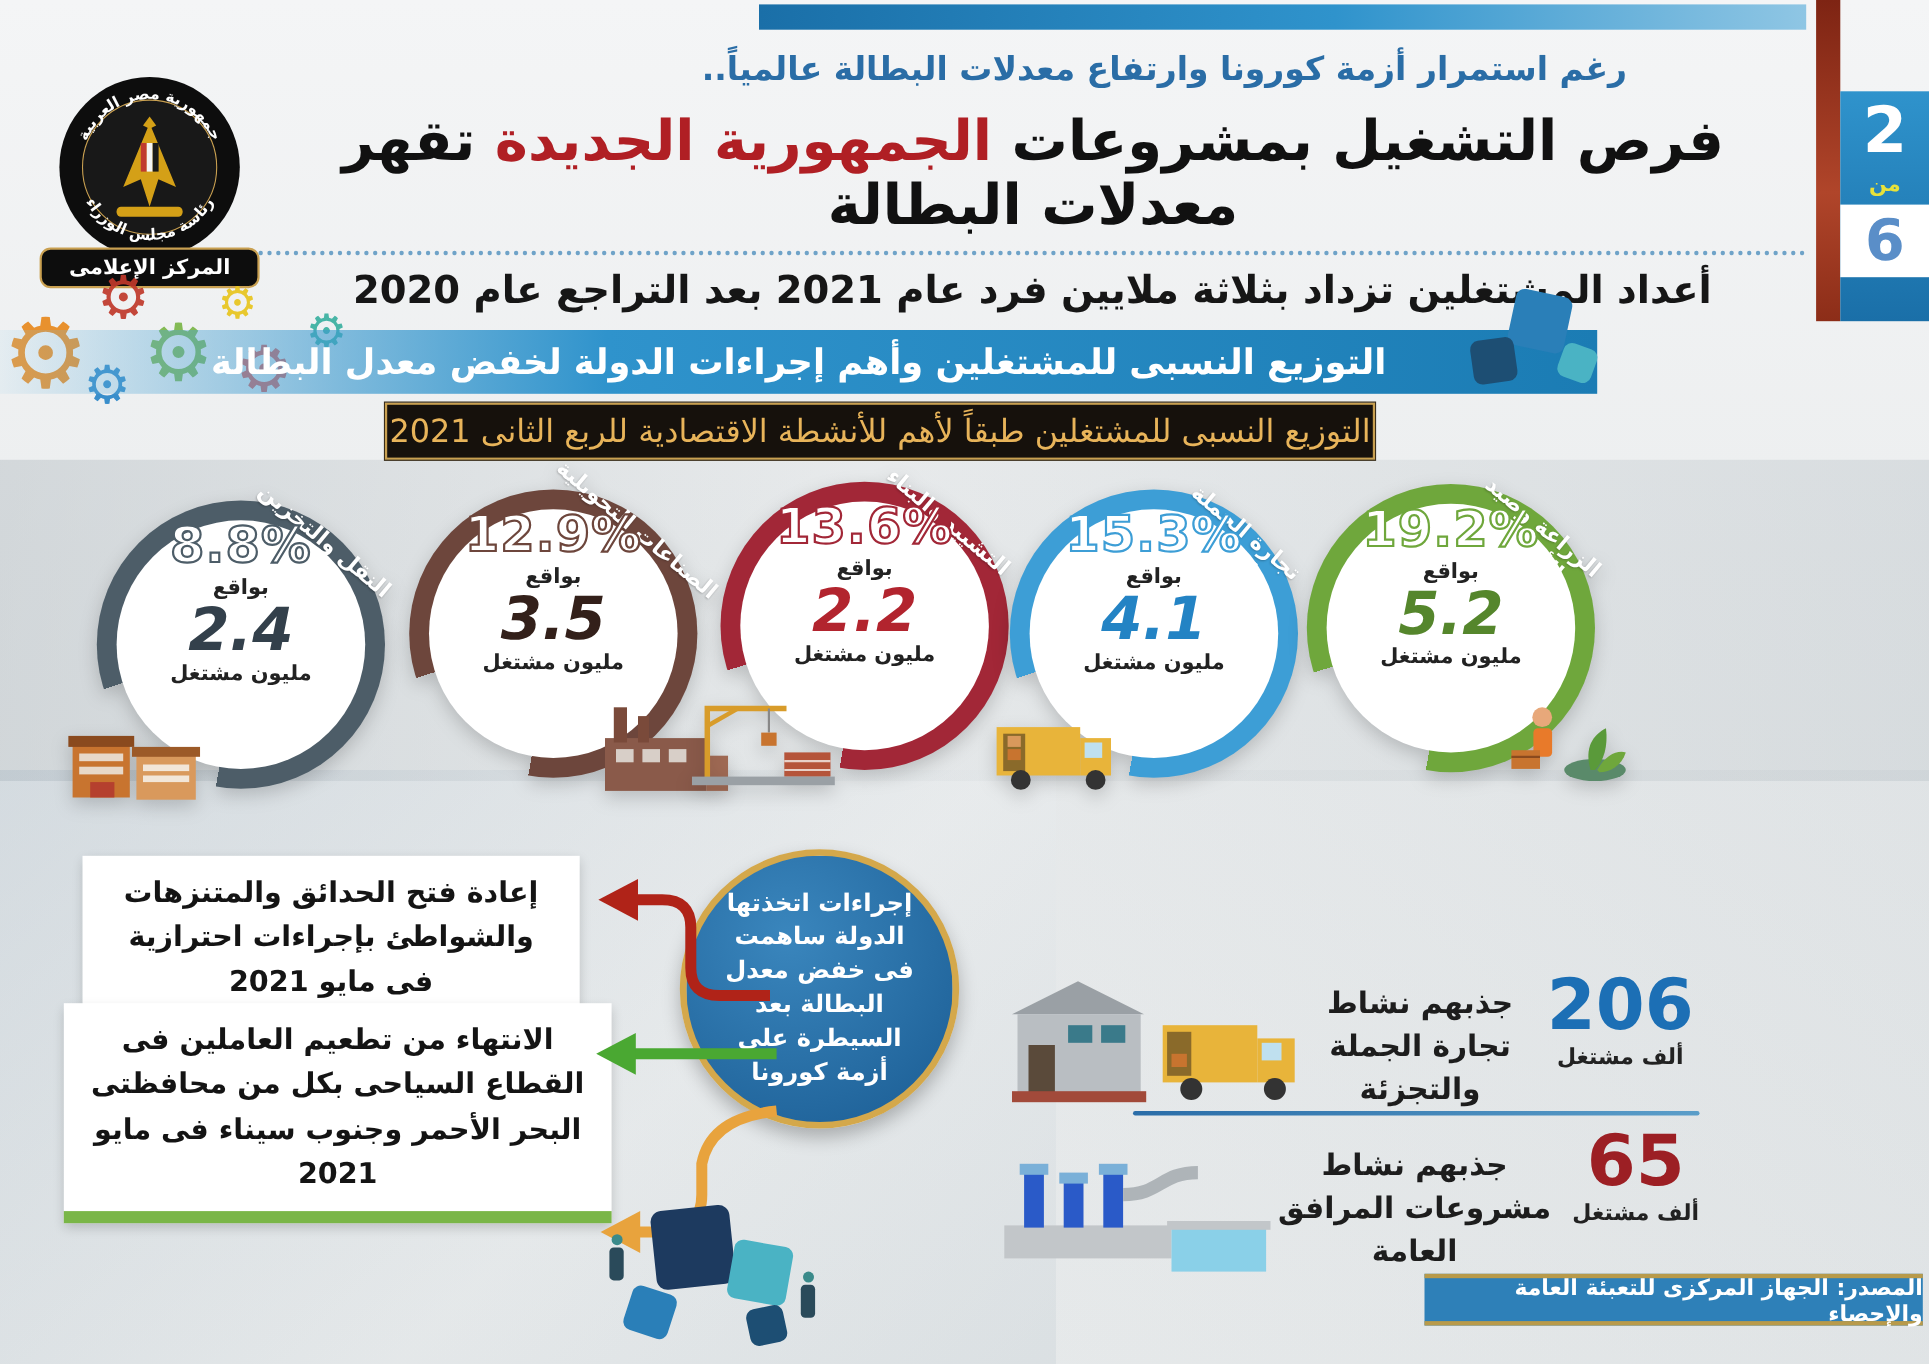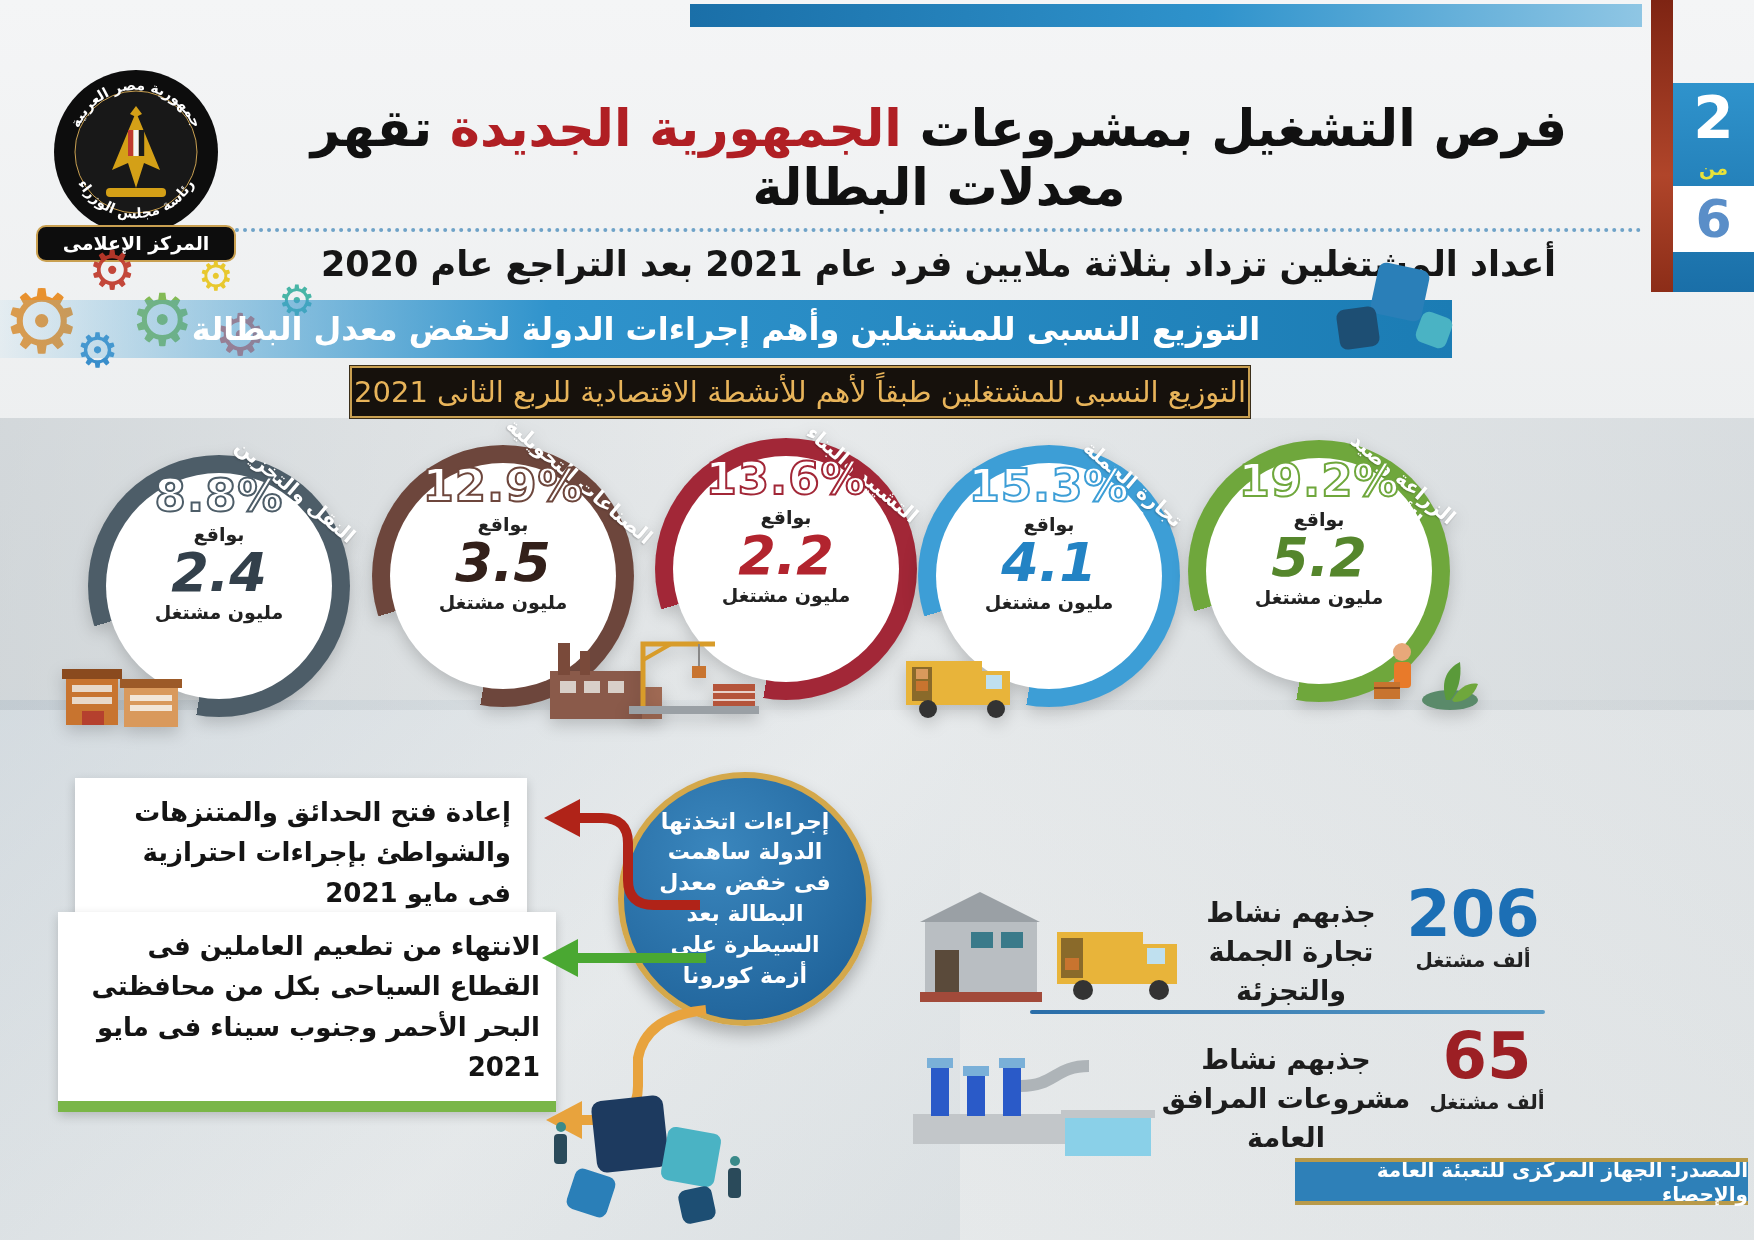--- a/index.html
+++ b/index.html
@@ -92,21 +92,21 @@
     text-shadow:0 1px 2px rgba(0,0,0,.25); }
   .circle-illus { position:absolute; bottom:-14px; left:-26px; }
   .c1 { --c:#4d5d68; --a:#33404b; }
   .c2 { --c:#6d463c; --a:#33201a; }
   .c3 { --c:#a22737; --a:#b2242e; }
   .c4 { --c:#3d9ed6; --a:#2383c4; }
   .c5 { --c:#6fa73c; --a:#55862c; }
 
   
   .measure-box { position:absolute; background:#fff; box-shadow:0 4px 10px rgba(0,0,0,.18);
-    display:flex; align-items:center; justify-content:center; text-align:right;
+    display:flex; align-items:center; justify-content:center; text-align:center;
     color:#141414; font-size:26px; font-weight:bold; line-height:1.55; padding:14px 16px; }
   .mb1 { left:75px; top:778px; width:452px; min-height:104px; border-bottom:11px solid #a94a22; }
   .mb2 { left:58px; top:912px; width:498px; min-height:138px; border-bottom:11px solid #7ab648; }
   .mb3 { left:60px; top:1082px; width:488px; min-height:112px; border-bottom:11px solid #e8a33d; }
 
   
   .center-circle { position:absolute; left:618px; top:772px; width:254px; height:254px;
     border-radius:50%; background:radial-gradient(circle at 38% 30%, #3a86bd, #21659c 78%);
     border:6px solid #d4a84b; box-shadow:0 8px 16px rgba(0,0,0,.25);
     display:flex; align-items:center; justify-content:center; text-align:center; }
@@ -182,20 +182,23 @@
       <g>
         <rect x="80" y="62" width="5.4" height="26" fill="#c03a2e"></rect>
         <rect x="85.4" y="62" width="5.4" height="26" fill="#f4f4f4"></rect>
         <rect x="90.8" y="62" width="5.4" height="26" fill="#1a1a1a"></rect>
       </g>
       <rect x="58" y="120" width="60" height="9" rx="4" fill="#d4a017"></rect>
     </svg>
     <div class="logo-ribbon">المركز الإعلامى</div>
   </div>
 
+  <div class="kicker">
+    <span>رغم استمرار أزمة كورونا وارتفاع معدلات البطالة عالمياً..</span>
+  </div>
   <div class="title">
     <span>فرص التشغيل بمشروعات</span>
     <span class="hl">الجمهورية الجديدة</span>
     <span>تقهر معدلات البطالة</span>
   </div>
   <div class="dotted-sep"></div>
   <div class="subtitle">أعداد المشتغلين تزداد بثلاثة ملايين فرد عام 2021 بعد التراجع عام 2020</div>
 
   <div class="gears">
     <span class="gear" style="left:0; top:34px; font-size:88px; color:#e8891e;">⚙</span>

